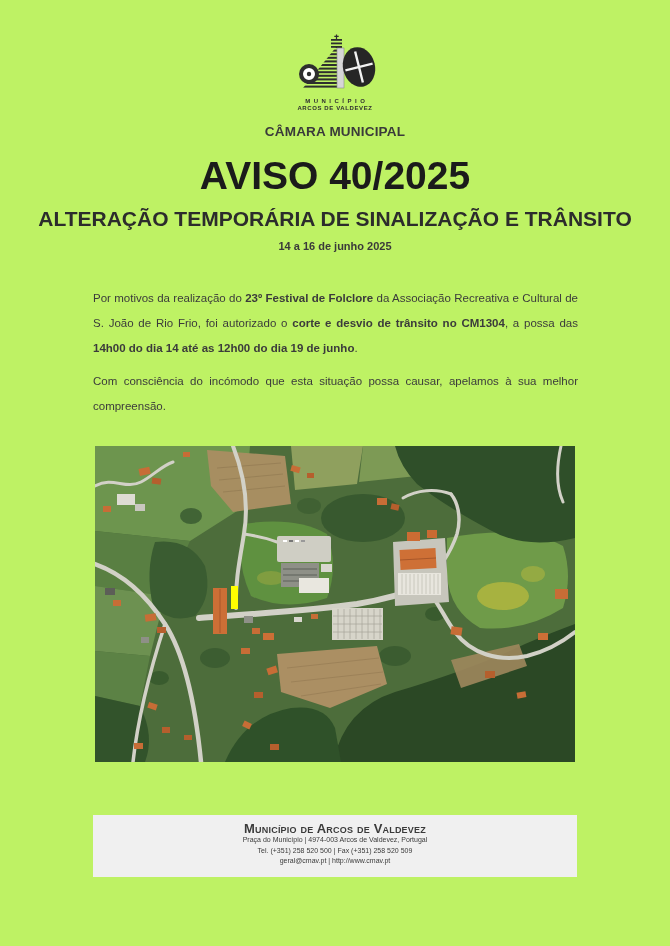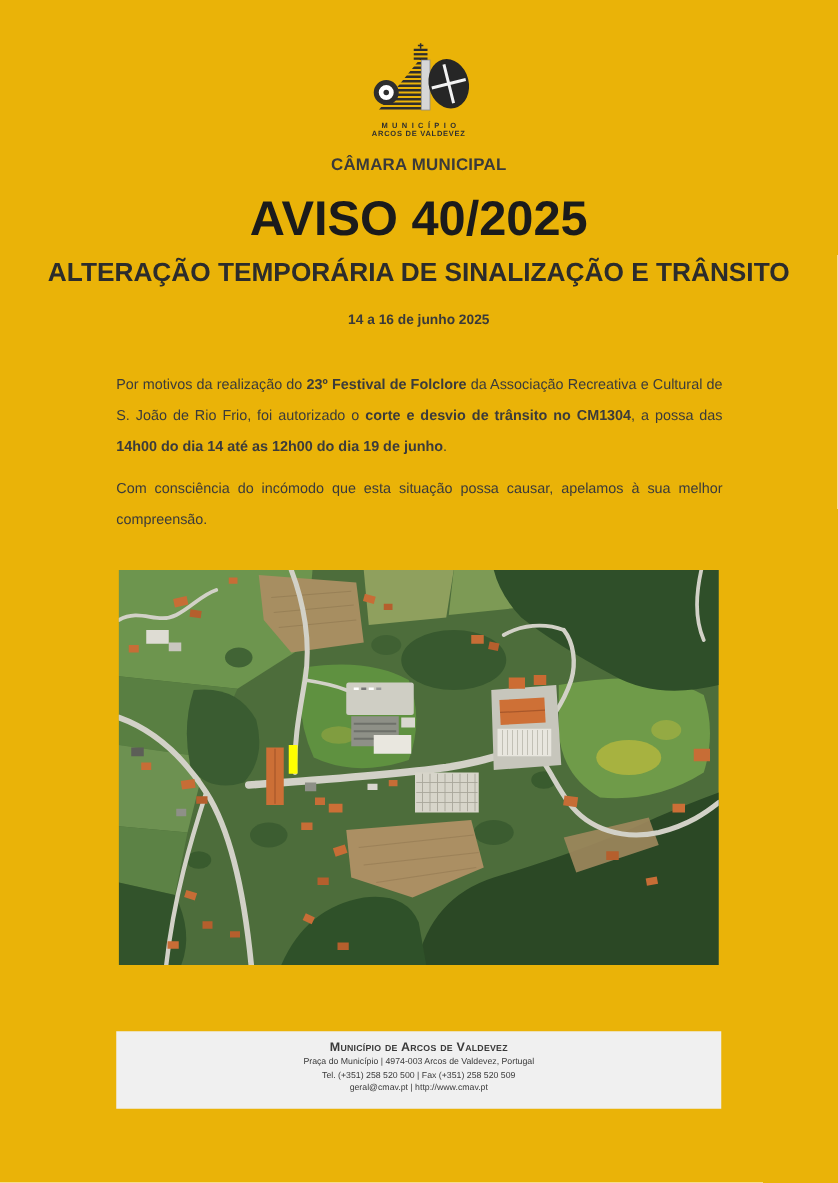--- a/index.html
+++ b/index.html
@@ -1,46 +1,46 @@
 <!DOCTYPE html>
 <html><head>
 <meta charset="utf-8">
 <style>
   html,body{margin:0;padding:0;background:#ffffff;}
   .page{
     position:relative;
     width:670px;height:946px;
     margin:0 auto;
-    background:#eab308;
+    background:#bef264;
     font-family:"Liberation Sans", sans-serif;
     color:#3b3b3b;
     overflow:hidden;
   }
   .header{text-align:center;padding-top:34px;}
   .emblem{display:block;margin:0 auto;}
   .logo-cap1{font-size:6px;font-weight:bold;letter-spacing:3.5px;color:#2f2f2f;margin-top:2px;padding-left:3.5px;}
   .logo-cap2{font-size:6px;font-weight:bold;letter-spacing:0.6px;color:#2f2f2f;margin-top:1px;}
   .org{margin-top:13px;font-size:13.5px;font-weight:bold;color:#3a3a3a;letter-spacing:0.2px;text-align:center;}
   .title{margin-top:18px;font-size:39px;font-weight:bold;color:#1b1b1b;text-align:center;line-height:38px;}
   .subtitle{margin-top:15px;font-size:21px;font-weight:bold;color:#2c2c2c;text-align:center;line-height:17px;}
   .location{margin-top:14px;font-size:19px;font-weight:bold;color:#2c2c2c;text-align:center;line-height:22px;}
-  .dates{margin-top:23px;font-size:11px;font-weight:bold;color:#3a3a3a;text-align:center;line-height:13px;}
+  .dates{margin-top:13px;font-size:11px;font-weight:bold;color:#3a3a3a;text-align:center;line-height:13px;}
   .content{margin:33px 92px 0 93px;}
   .para{font-size:11.5px;line-height:25px;text-align:justify;color:#3b3b3b;margin:0;}
   .para.second{margin-top:8px;}
   .map-wrap{margin:27px 0 0 95px;width:480px;height:316px;}
   .map-wrap svg{display:block;}
   .doc-footer{
     margin:53px auto 0;
     width:484px;
     background:#f0f0f0;
     text-align:center;
     padding:8px 0 10px 0;
   }
-  .f-line1{font-size:10px;font-weight:bold;font-variant:small-caps;color:#3a3a3a;line-height:12px;letter-spacing:0.2px;}
+  .f-line1{font-size:13px;font-weight:bold;font-variant:small-caps;color:#3a3a3a;line-height:12px;letter-spacing:0.2px;}
   .f-line{font-size:7px;color:#3a3a3a;line-height:10.5px;}
 </style>
 </head>
 <body>
 
 <div class="page">
 
   <div class="header">
     <svg class="emblem" width="96" height="62" viewBox="0 0 96 62" xmlns="http://www.w3.org/2000/svg">
       <defs>

